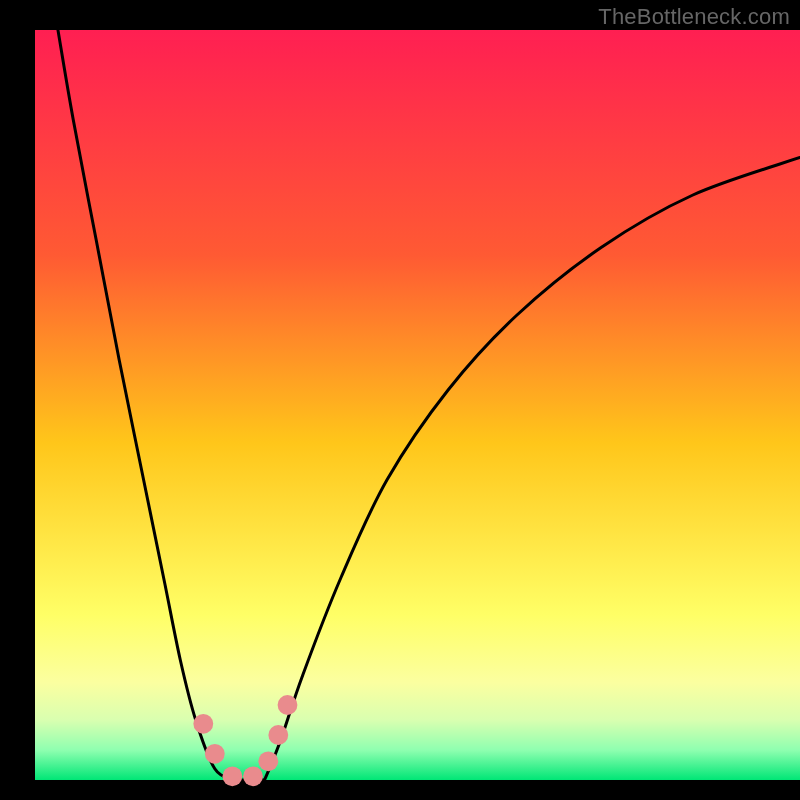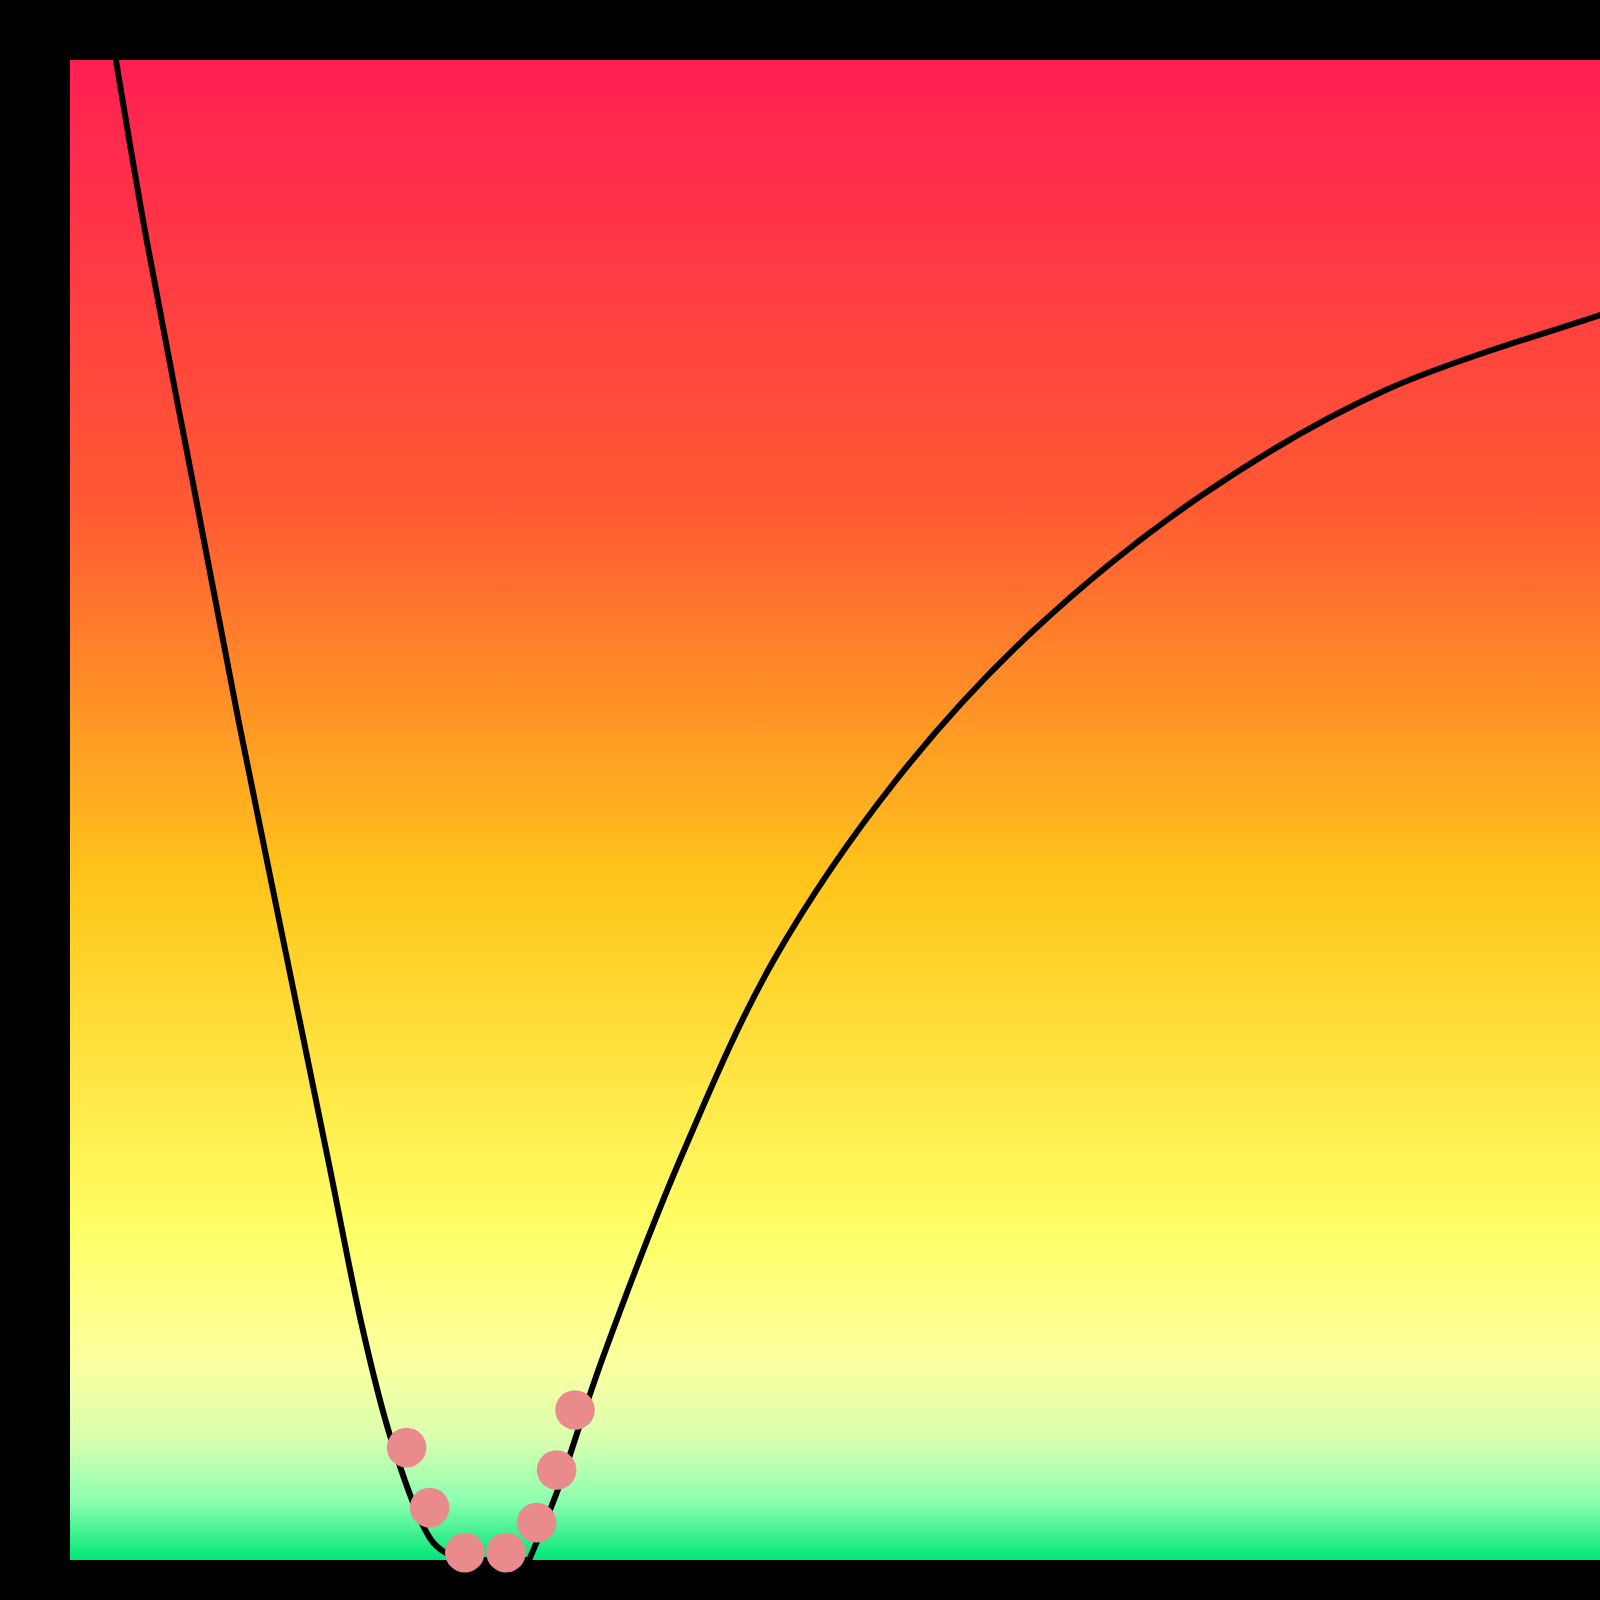--- a/index.html
+++ b/index.html
@@ -34,20 +34,21 @@
     width: 800px;
     height: 800px;
     display: block;
   }
 </style>
 </head>
 <body>
 
 <div class="stage">
 
+  <div class="watermark">TheBottleneck.com</div>
 
   <svg class="plot" viewBox="0 0 800 800" preserveAspectRatio="none">
     <defs>
       <linearGradient id="bg-grad" x1="0" y1="0" x2="0" y2="1">
       <stop offset="0.0%" stop-color="#ff1f52"></stop>
           <stop offset="30.0%" stop-color="#ff5a33"></stop>
           <stop offset="55.0%" stop-color="#ffc61a"></stop>
           <stop offset="78.0%" stop-color="#ffff66"></stop>
           <stop offset="87.0%" stop-color="#fbffa0"></stop>
           <stop offset="92.0%" stop-color="#d9ffb0"></stop>

